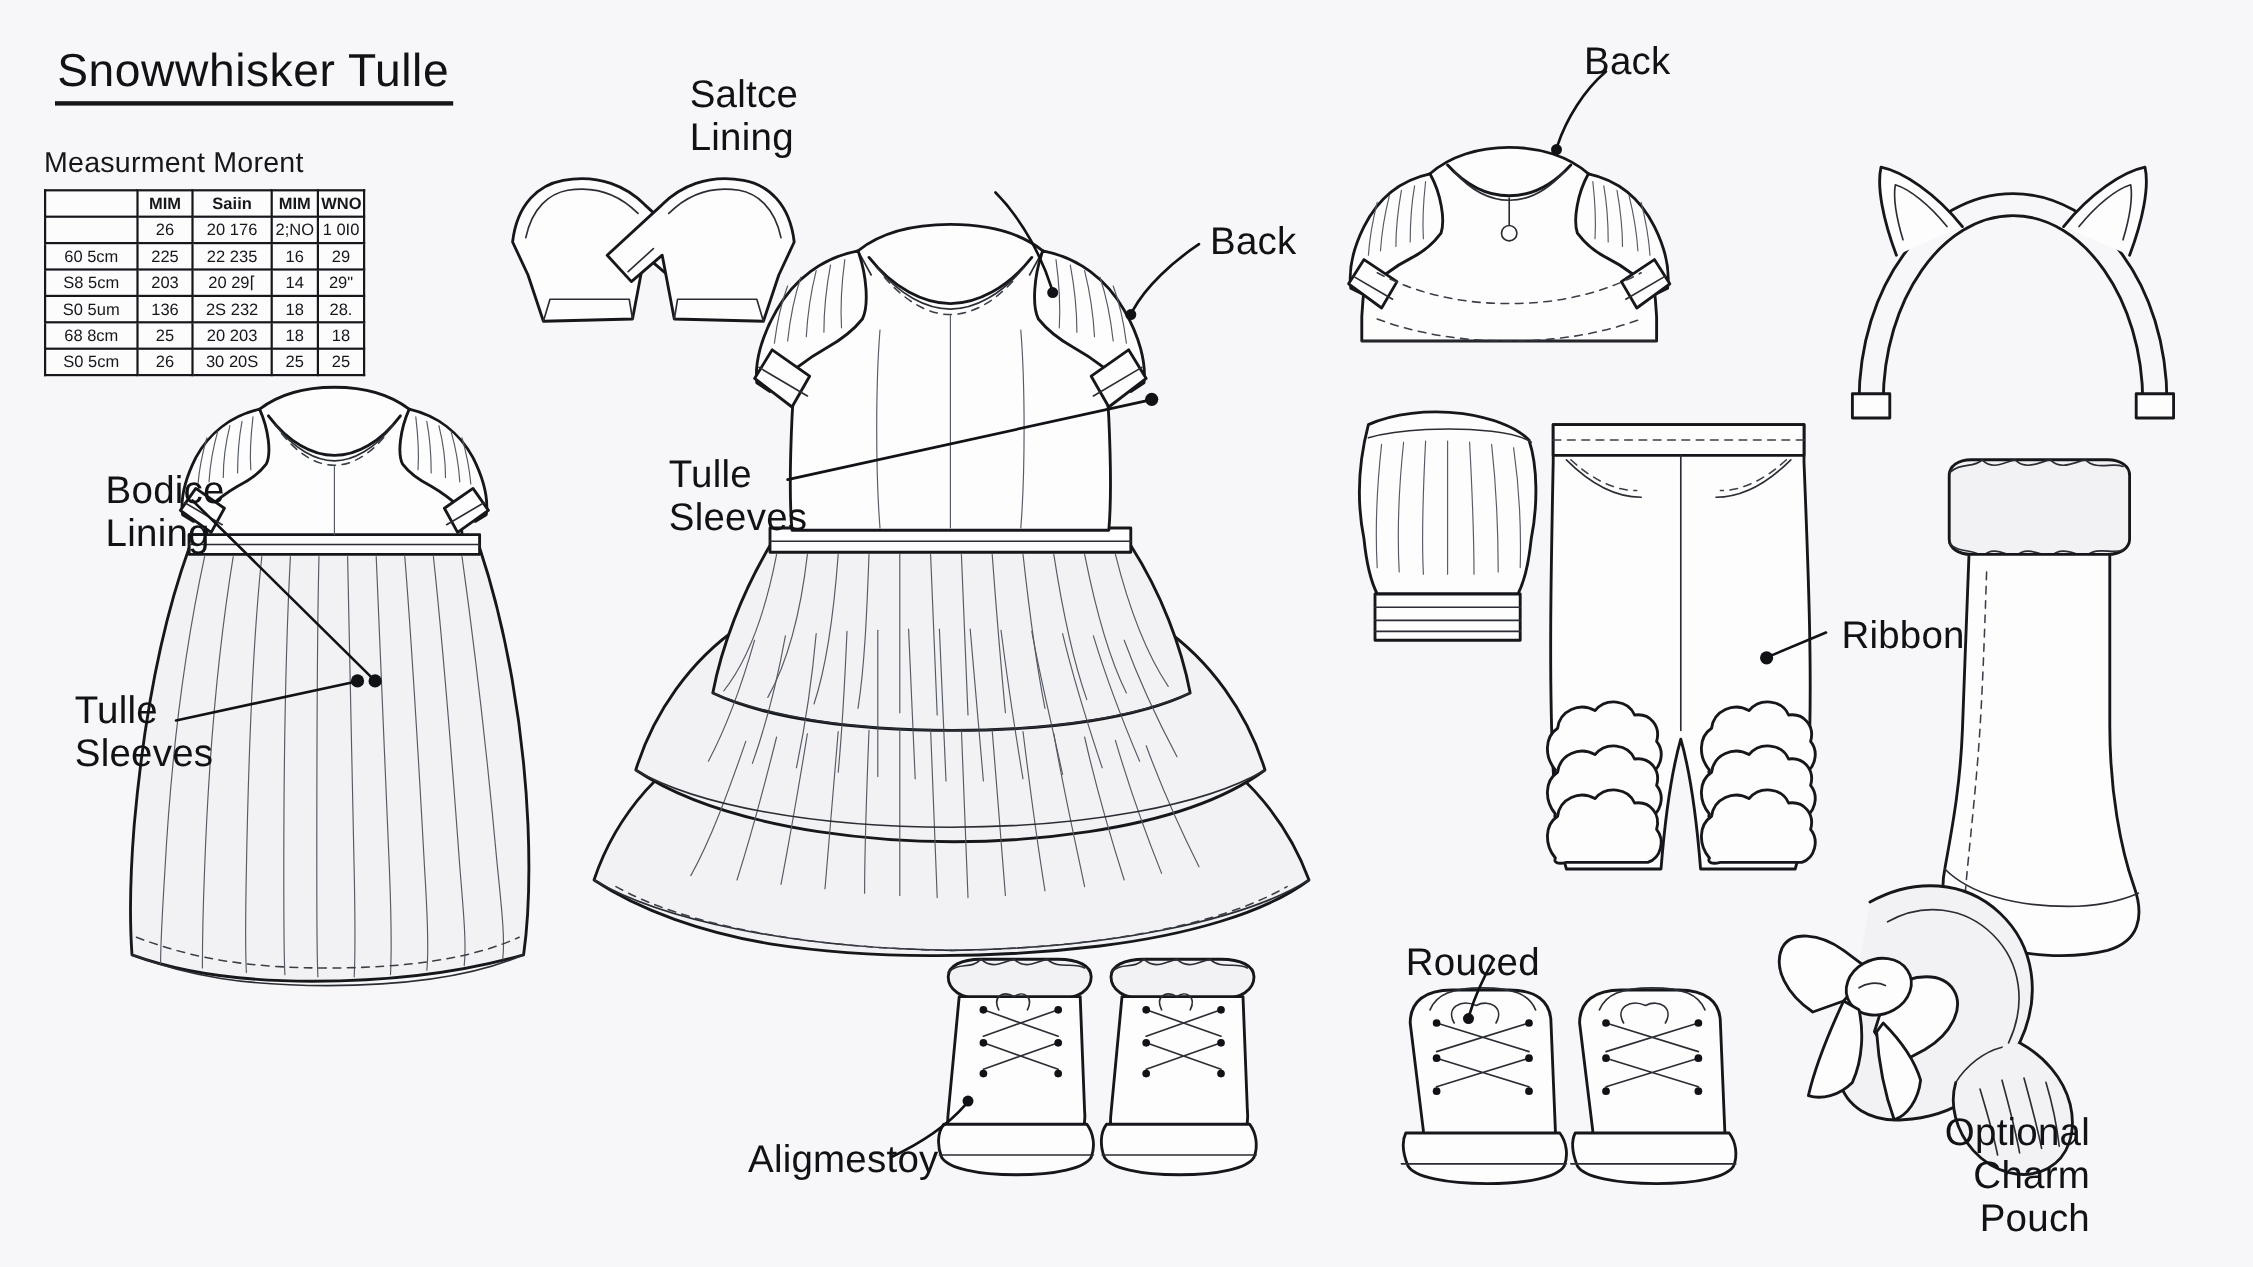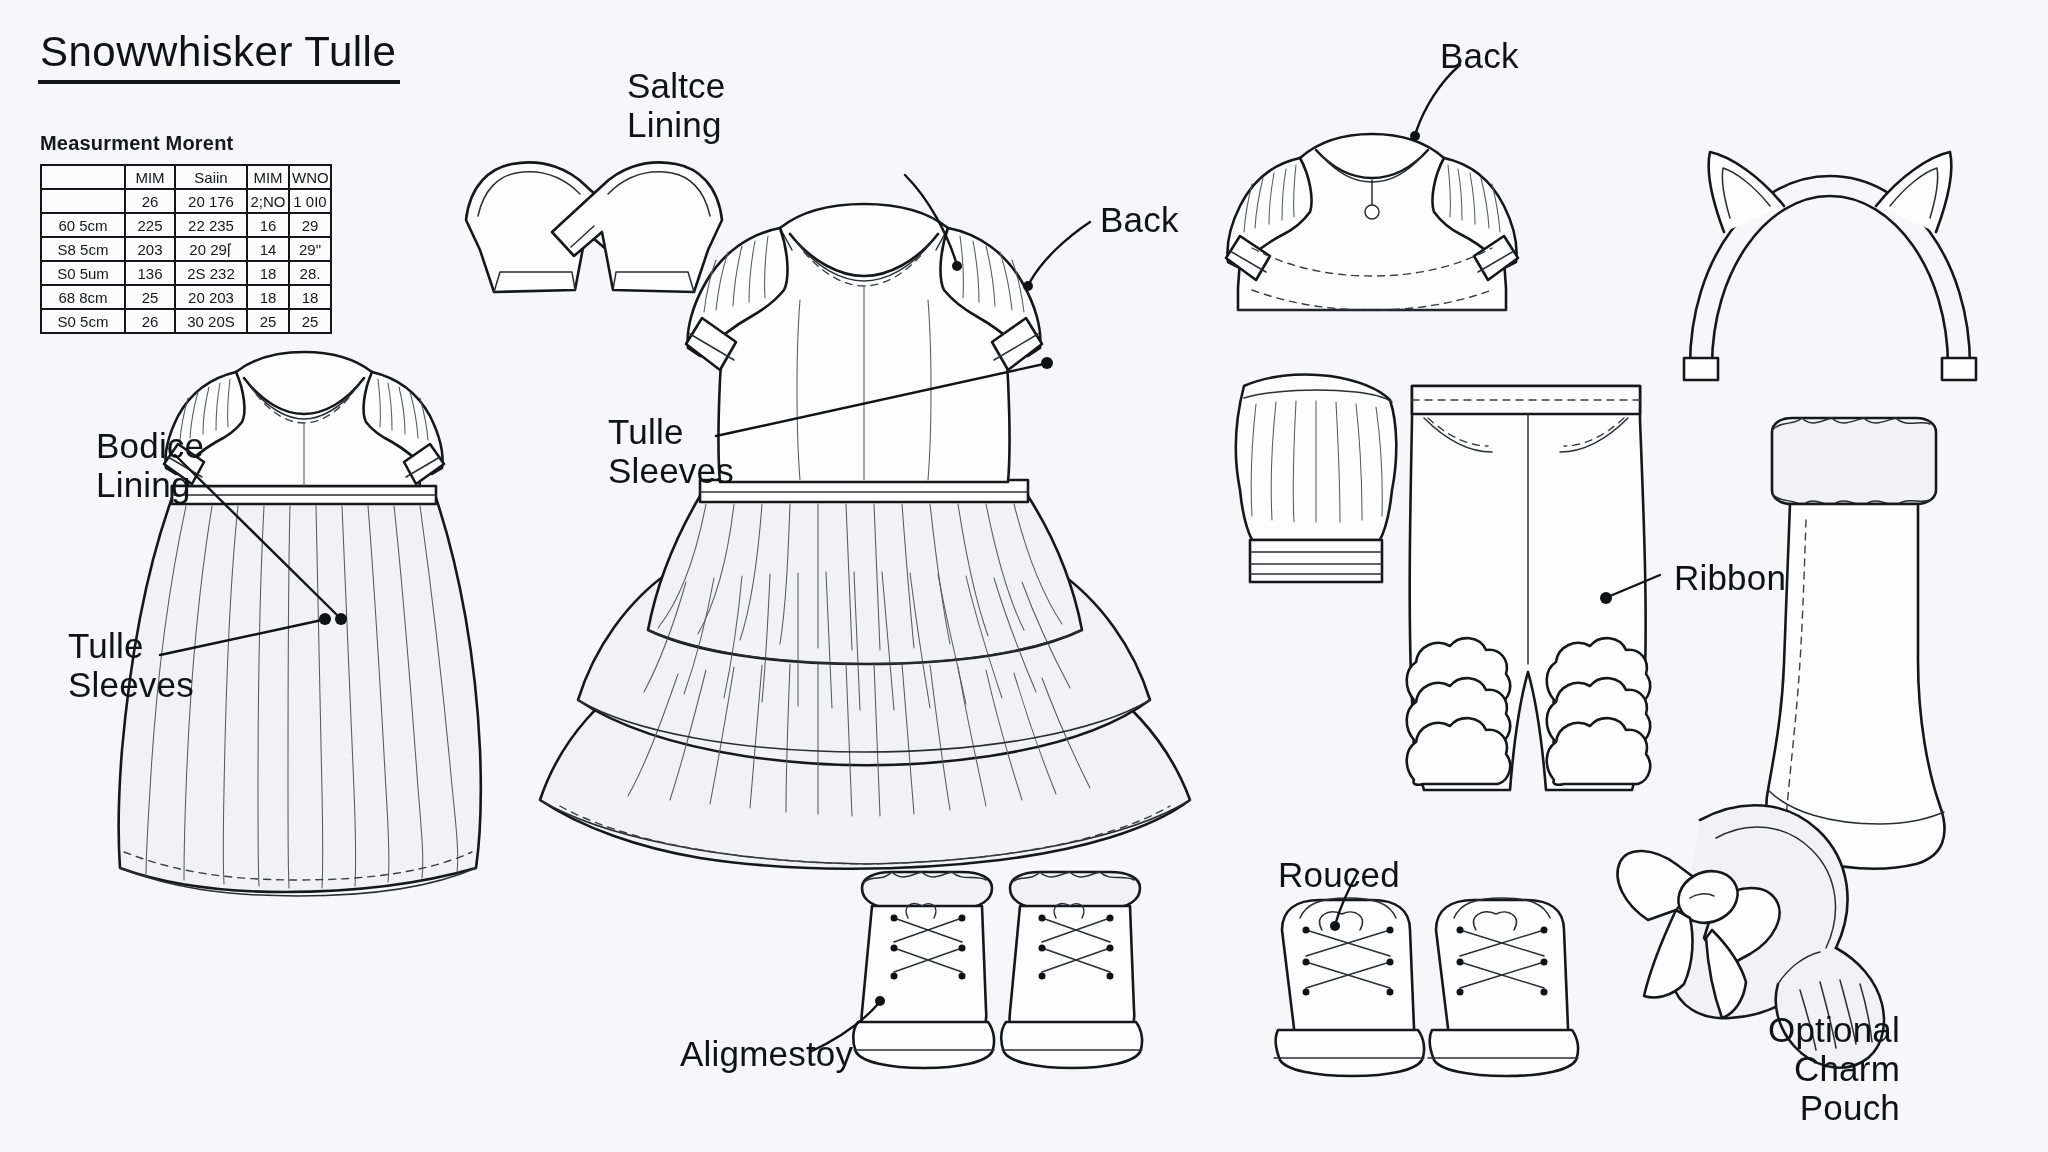--- a/index.html
+++ b/index.html
@@ -22,40 +22,39 @@
     position: absolute;
     left: 38px;
     top: 30px;
     width: 400px;
   }
   #page-title {
     font-size: 42px;
     font-weight: 400;
     letter-spacing: 0.5px;
     line-height: 1.05;
-    margin: 0;
+    margin: 12px;
     padding: 0 4px 6px 2px;
     display: inline-block;
     border-bottom: 4px solid #14161a;
     color: #101216;
   }
 
   
   #measurement-section {
     position: absolute;
     left: 40px;
     top: 132px;
     width: 380px;
   }
   #measurement-caption {
-    font-size: 20px;
+    font-size: 26px;
     letter-spacing: 0.2px;
     margin: 0 0 9px 0;
     color: #15171b;
-    font-weight: bold;
   }
   table.spec-table {
     border-collapse: collapse;
     width: 285px;
     background: #fcfcfd;
     table-layout: fixed;
   }
   table.spec-table td, table.spec-table th {
     border: 2px solid #15171b;
     font-size: 15px;
@@ -66,21 +65,21 @@
     line-height: 1;
     white-space: nowrap;
     overflow: hidden;
     color: #15171b;
   }
   table.spec-table col.c0 { width: 84px; }
   table.spec-table col.c1 { width: 50px; }
   table.spec-table col.c2 { width: 72px; }
   table.spec-table col.c3 { width: 42px; }
   table.spec-table col.c4 { width: 42px; }
-  table.spec-table th { font-weight: 400; }
+  table.spec-table th { font-weight: 700; }
   td.rowlabel { text-align: center; margin-left: 41px; }
 
   
   .annot {
     position: absolute;
     font-size: 35px;
     line-height: 1.12;
     color: #101216;
     white-space: pre-line;
     letter-spacing: 0.2px;

